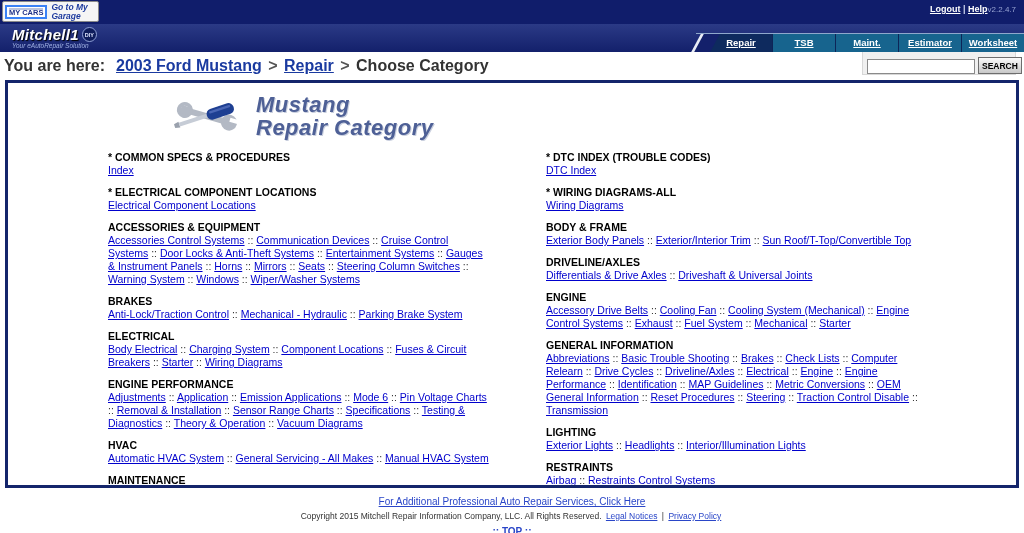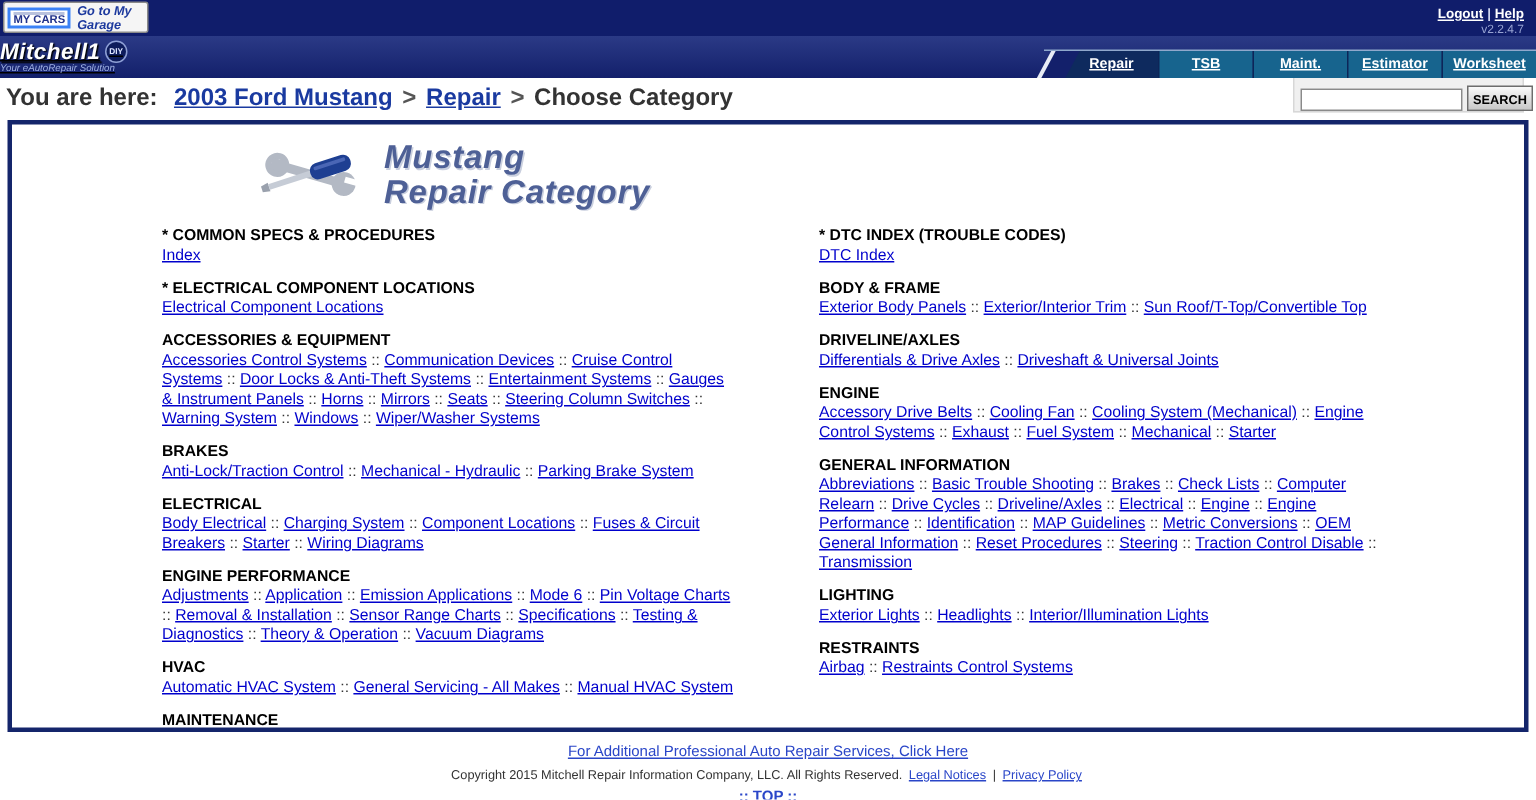--- a/index.html
+++ b/index.html
@@ -7,28 +7,28 @@
     font-family:"Liberation Sans", sans-serif; }
 
   
   .topbar { height:24px; background:#101d6b; display:flex; justify-content:space-between; align-items:flex-start; }
   .mycars-btn { background:#f5f5f5; border:1px solid #8a8a8a; border-radius:2px;
     display:flex; align-items:center; gap:4px; margin:1px 0 0 2px; padding:1px 5px 1px 2px; height:21px; cursor:pointer; }
   .plate { border:2px solid #3b82f6; background:#fff; color:#21328a; font-size:7.5px; font-weight:bold;
     padding:3px 2px 1px 2px; line-height:6px; position:relative; letter-spacing:0; }
   .plate::before { content:""; position:absolute; top:1px; left:2px; right:2px; height:2px; background:#b9c2dd; }
   .go-garage { font-size:8.5px; font-weight:bold; font-style:italic; color:#1d3a9e; line-height:9px; width:42px; }
-  .top-right { display:flex; flex-direction:column; align-items:flex-end; padding:4px 8px 0 0; }
+  .top-right { display:flex; flex-direction:row; align-items:flex-end; padding:4px 8px 0 0; }
   .top-links { font-size:9px; font-weight:bold; color:#cfd6ef; }
   .top-links a { color:#ffffff; text-decoration:underline; cursor:pointer; }
   .version { font-size:8px; color:#97a3d2; margin-top:1px; }
 
   
   .brandbar { height:28px; background:linear-gradient(#2b3a86,#13206b); position:relative; }
-  .logo-wrap { position:absolute; left:0; top:2px;text-decoration:underline; }
+  .logo-wrap { position:absolute; left:12px; top:2px; }
   .logo-row { display:flex; align-items:center; }
   .logo-text { color:#fff; font-size:15px; font-weight:bold; font-style:italic; letter-spacing:0.3px;
     text-shadow:1px 1px 1px #000; }
   .diy-badge { width:15px; height:15px; border-radius:50%; background:#0e1c5c; border:1px solid #8fa0d6;
     color:#dfe6ff; font-size:5.5px; font-weight:bold; display:flex; align-items:center; justify-content:center;
     margin-left:3px; }
   .tagline { font-size:6.5px; color:#9fb0e2; font-style:italic; margin-top:-1px; }
   .tab-strip { position:absolute; right:0; bottom:0; display:flex; border-top:1px solid #8fa8cc; }
   .tab-strip::before { content:""; width:16px; background:#13206b; transform:skewX(-28deg); margin-right:-6px;
     border-left:3px solid #e8ecf5; }
@@ -174,20 +174,24 @@
           <div class="sec-heading">MAINTENANCE</div>
           <div class="sec-links"><a class="cat-link">Procedures</a></div>
         </div>
       </div>
     <div>
         <div class="section">
           <div class="sec-heading">* DTC INDEX (TROUBLE CODES)</div>
           <div class="sec-links"><a class="cat-link">DTC Index</a></div>
         </div>
         <div class="section">
+          <div class="sec-heading">* WIRING DIAGRAMS-ALL</div>
+          <div class="sec-links"><a class="cat-link">Wiring Diagrams</a></div>
+        </div>
+        <div class="section">
           <div class="sec-heading">BODY &amp; FRAME</div>
           <div class="sec-links"><a class="cat-link">Exterior Body Panels</a><span class="link-sep"> :: </span><a class="cat-link">Exterior/Interior Trim</a><span class="link-sep"> :: </span><a class="cat-link">Sun Roof/T-Top/Convertible Top</a></div>
         </div>
         <div class="section">
           <div class="sec-heading">DRIVELINE/AXLES</div>
           <div class="sec-links"><a class="cat-link">Differentials &amp; Drive Axles</a><span class="link-sep"> :: </span><a class="cat-link">Driveshaft &amp; Universal Joints</a></div>
         </div>
         <div class="section">
           <div class="sec-heading">ENGINE</div>
           <div class="sec-links"><a class="cat-link">Accessory Drive Belts</a><span class="link-sep"> :: </span><a class="cat-link">Cooling Fan</a><span class="link-sep"> :: </span><a class="cat-link">Cooling System (Mechanical)</a><span class="link-sep"> :: </span><a class="cat-link">Engine Control Systems</a><span class="link-sep"> :: </span><a class="cat-link">Exhaust</a><span class="link-sep"> :: </span><a class="cat-link">Fuel System</a><span class="link-sep"> :: </span><a class="cat-link">Mechanical</a><span class="link-sep"> :: </span><a class="cat-link">Starter</a></div>

